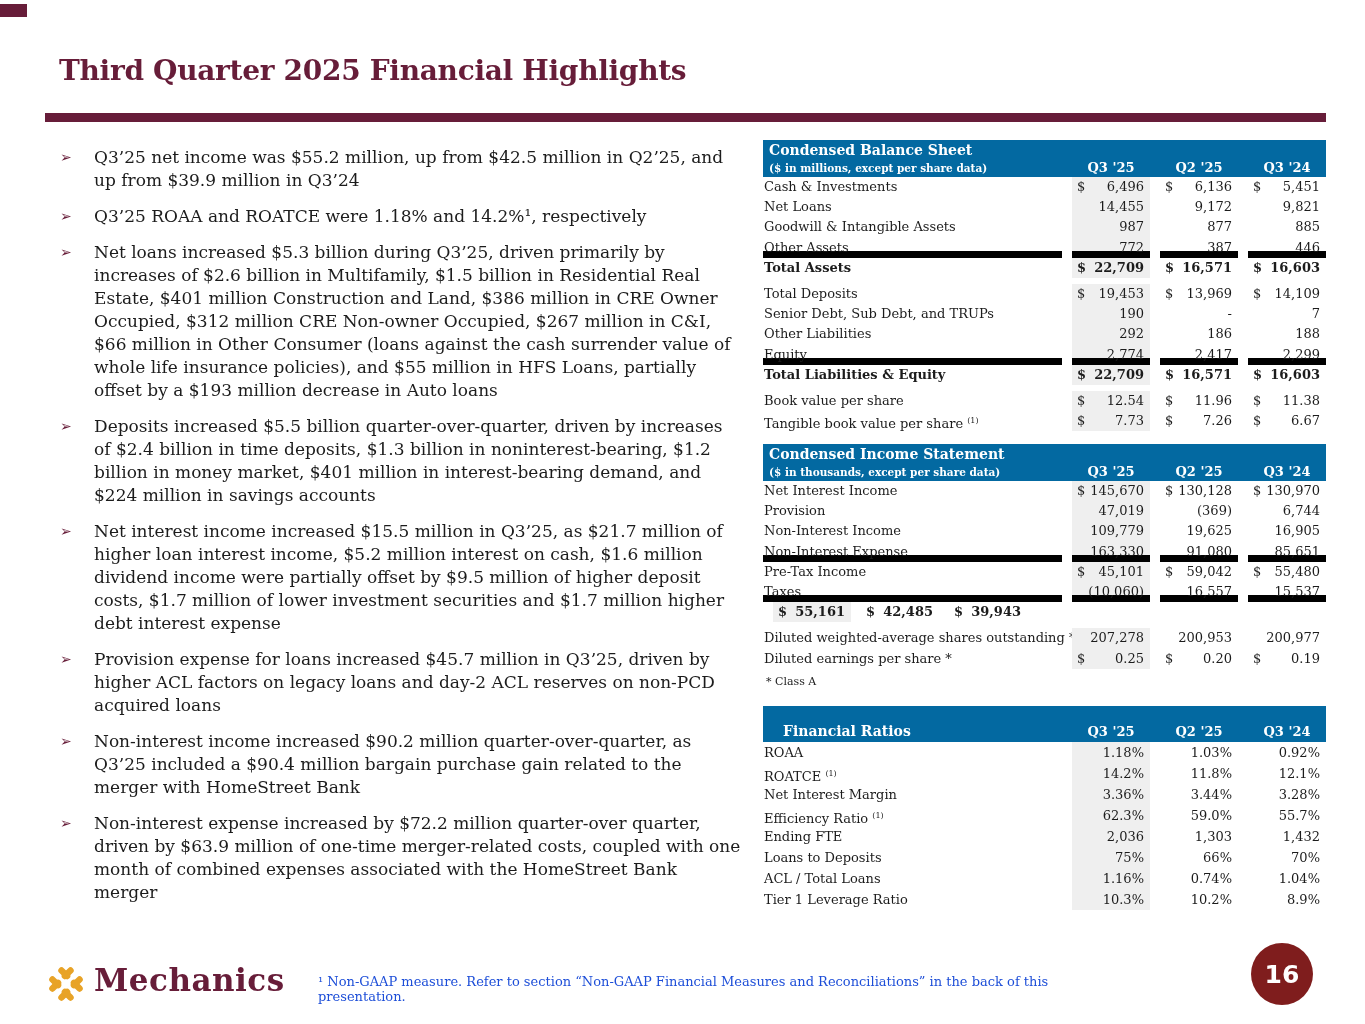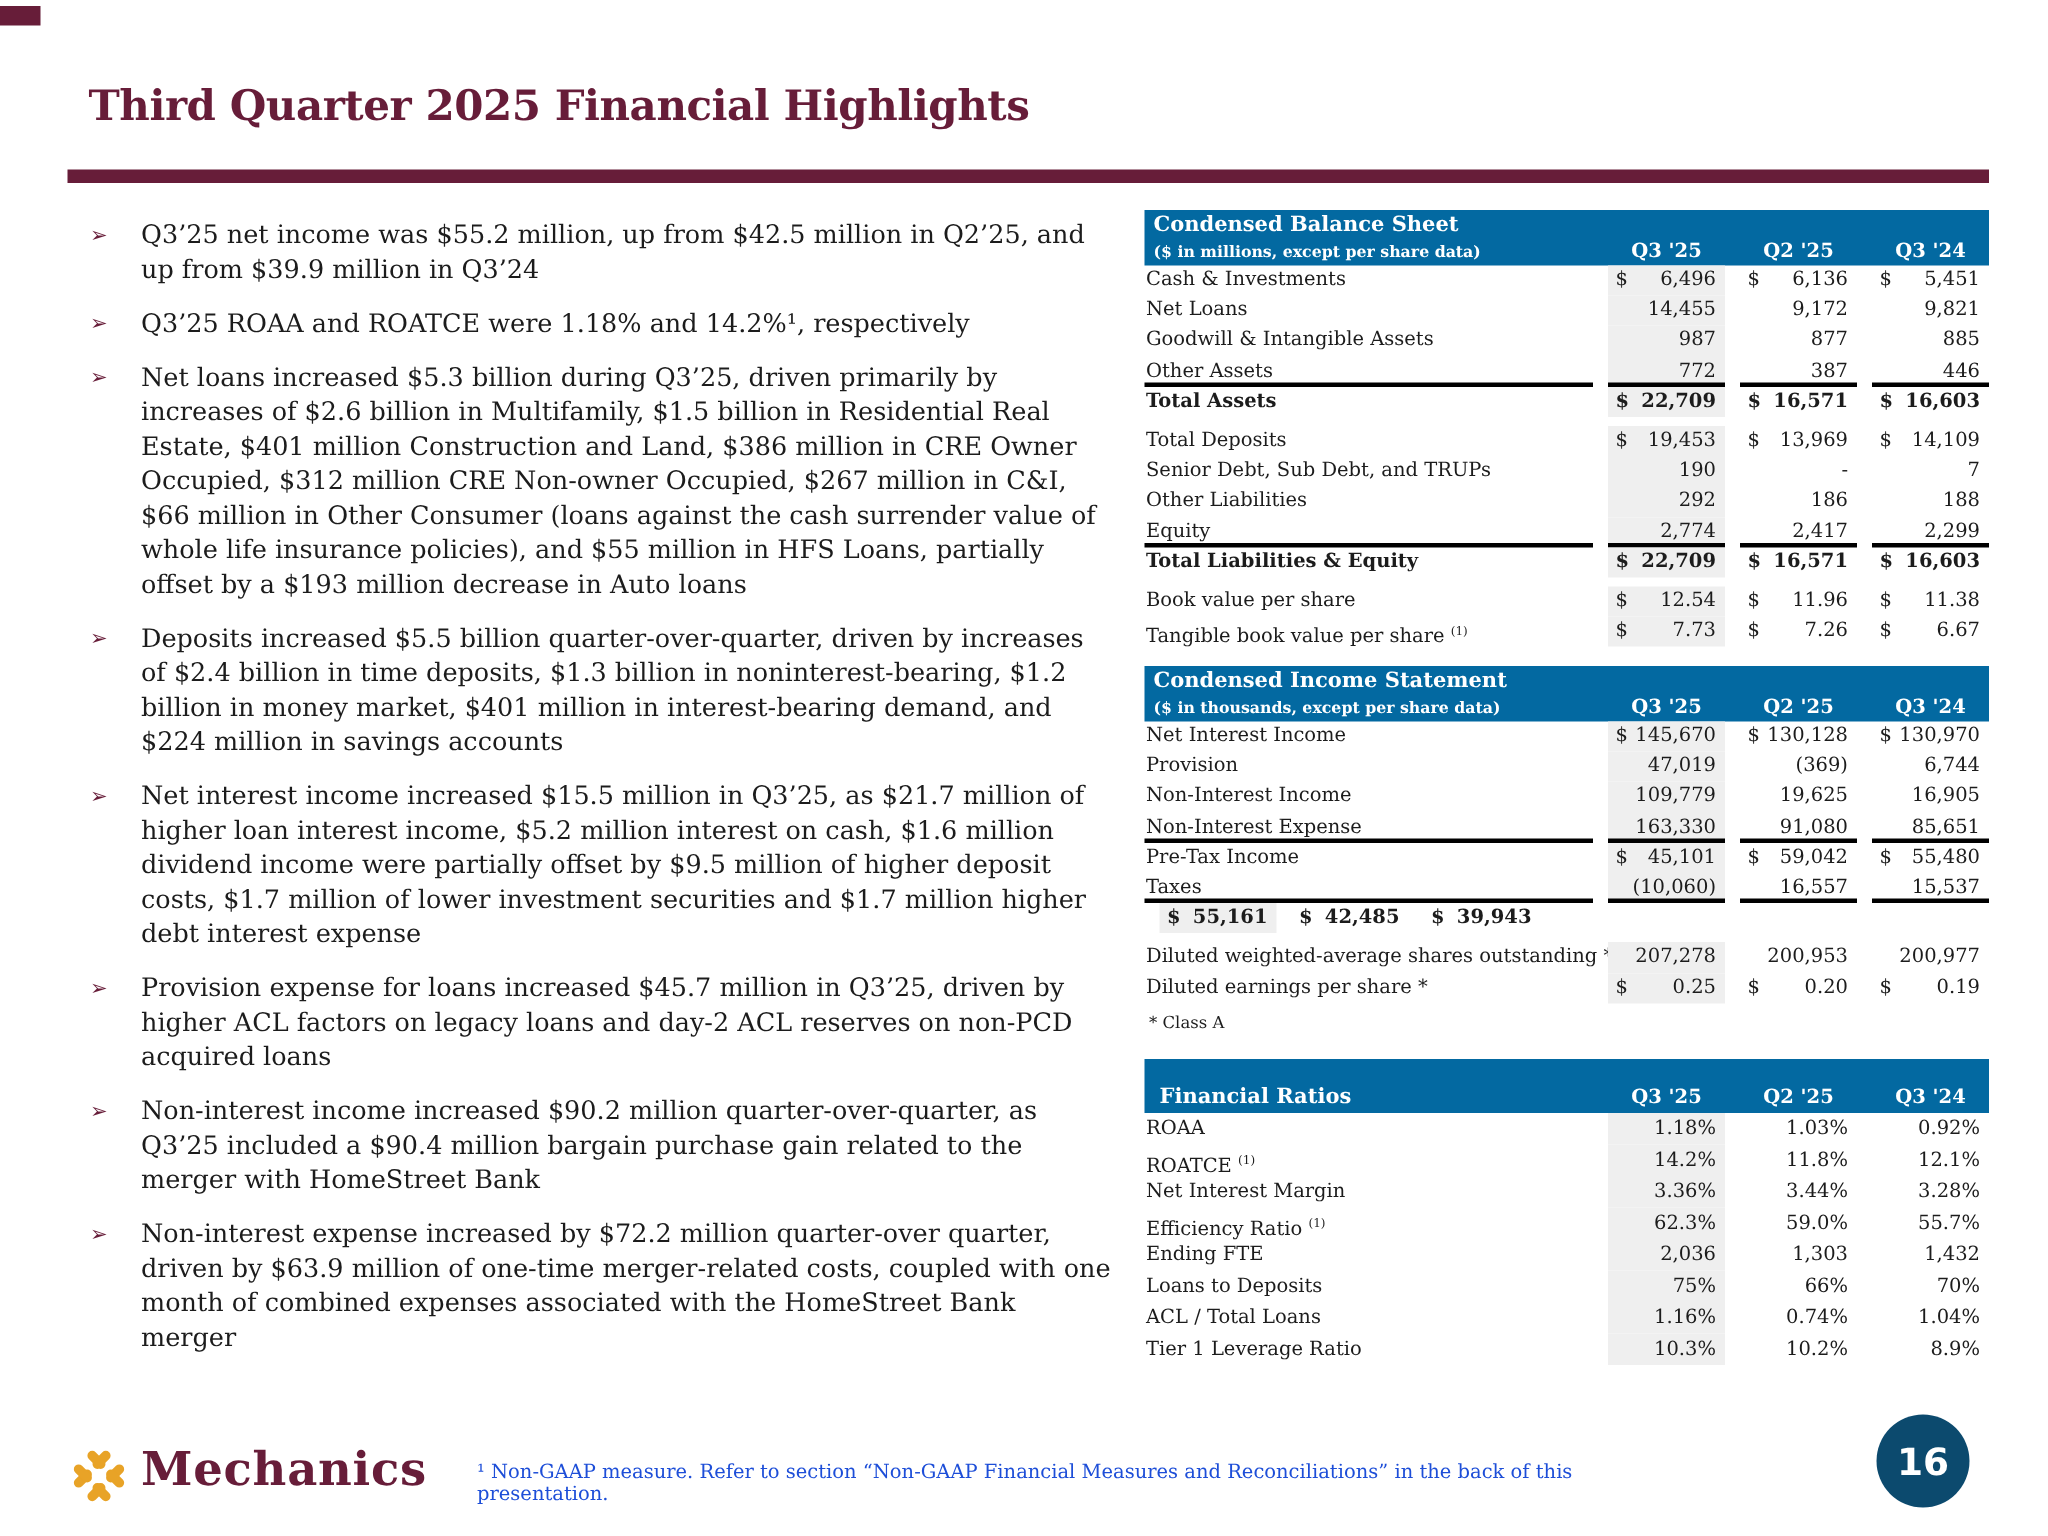--- a/index.html
+++ b/index.html
@@ -22,42 +22,42 @@
   .btext{flex:none;width:648px;}
 
   
   .fin-table{position:absolute;left:763px;width:563px;font-size:13px;}
   #bs-table{top:140px;} #is-table{top:444px;} #fr-table{top:706px;}
   .band{background:#0369a1;color:#ffffff;}
   .band-line1{font-weight:bold;font-size:14px;height:18px;line-height:19px;padding:1px 0 0 6px;}
   .band-line2{display:flex;align-items:baseline;height:17px;line-height:17px;padding-bottom:1px;}
   .band-sub{width:299px;flex:none;box-sizing:border-box;padding-left:6px;font-size:10.5px;font-weight:bold;white-space:nowrap;}
   .band-single{display:flex;align-items:flex-end;height:33px;padding-bottom:3px;}
-  .band-title-inline{width:299px;flex:none;box-sizing:border-box;padding-left:10px;font-weight:bold;font-size:14px;}
+  .band-title-inline{width:299px;flex:none;box-sizing:border-box;padding-left:20px;font-weight:bold;font-size:14px;}
   .colh{width:78px;flex:none;margin-left:10px;text-align:center;font-weight:bold;font-size:13px;}
   .t-row{display:flex;height:20.2px;line-height:20.2px;}
   #fr-table .t-row{height:21px;line-height:21px;}
   .t-label{width:299px;flex:none;box-sizing:border-box;padding-left:1px;white-space:nowrap;}
   .grp{width:78px;flex:none;margin-left:10px;display:flex;box-sizing:border-box;padding:0 6px 0 5px;}
   .grp .v{margin-left:auto;}
   .grp.shade{background:#efefef;}
   .t-row.bold{font-weight:bold;}
   .t-row.gap{margin-top:6px;}
-  .t-row.ruled .t-label,.t-row.ruled .grp{border-bottom:3px solid #000000;}
+  .t-row.ruled .t-label,.t-row.ruled .grp{border-bottom:7px solid #000000;}
   .t-label sup{font-size:8px;}
   .t-note{margin-top:6px;font-size:11px;padding-left:3px;}
 
   
   .logo{position:absolute;left:42px;top:958px;width:250px;height:54px;}
   .logo-icon{position:absolute;left:0;top:2px;}
   .logo-word{position:absolute;left:52px;top:4px;font-size:31px;font-weight:bold;color:#671d39;letter-spacing:0.5px;}
   .footnote{position:absolute;left:318px;top:974px;width:760px;font-size:13px;color:#1d4ed8;}
   .page-circle{
     position:absolute;left:1251px;top:943px;width:62px;height:62px;border-radius:50%;
-    background:#0c4a6e;color:#fff;display:flex;align-items:center;justify-content:center;
+    background:#7f1d1d;color:#fff;display:flex;align-items:center;justify-content:center;
     font-family:"DejaVu Sans", sans-serif;font-weight:bold;font-size:25px;
   }
 </style>
 </head>
 <body>
 
 <div class="corner-mark"></div>
 
 <div class="slide-title">Third Quarter 2025 Financial Highlights</div>
 <div class="title-rule"></div>

